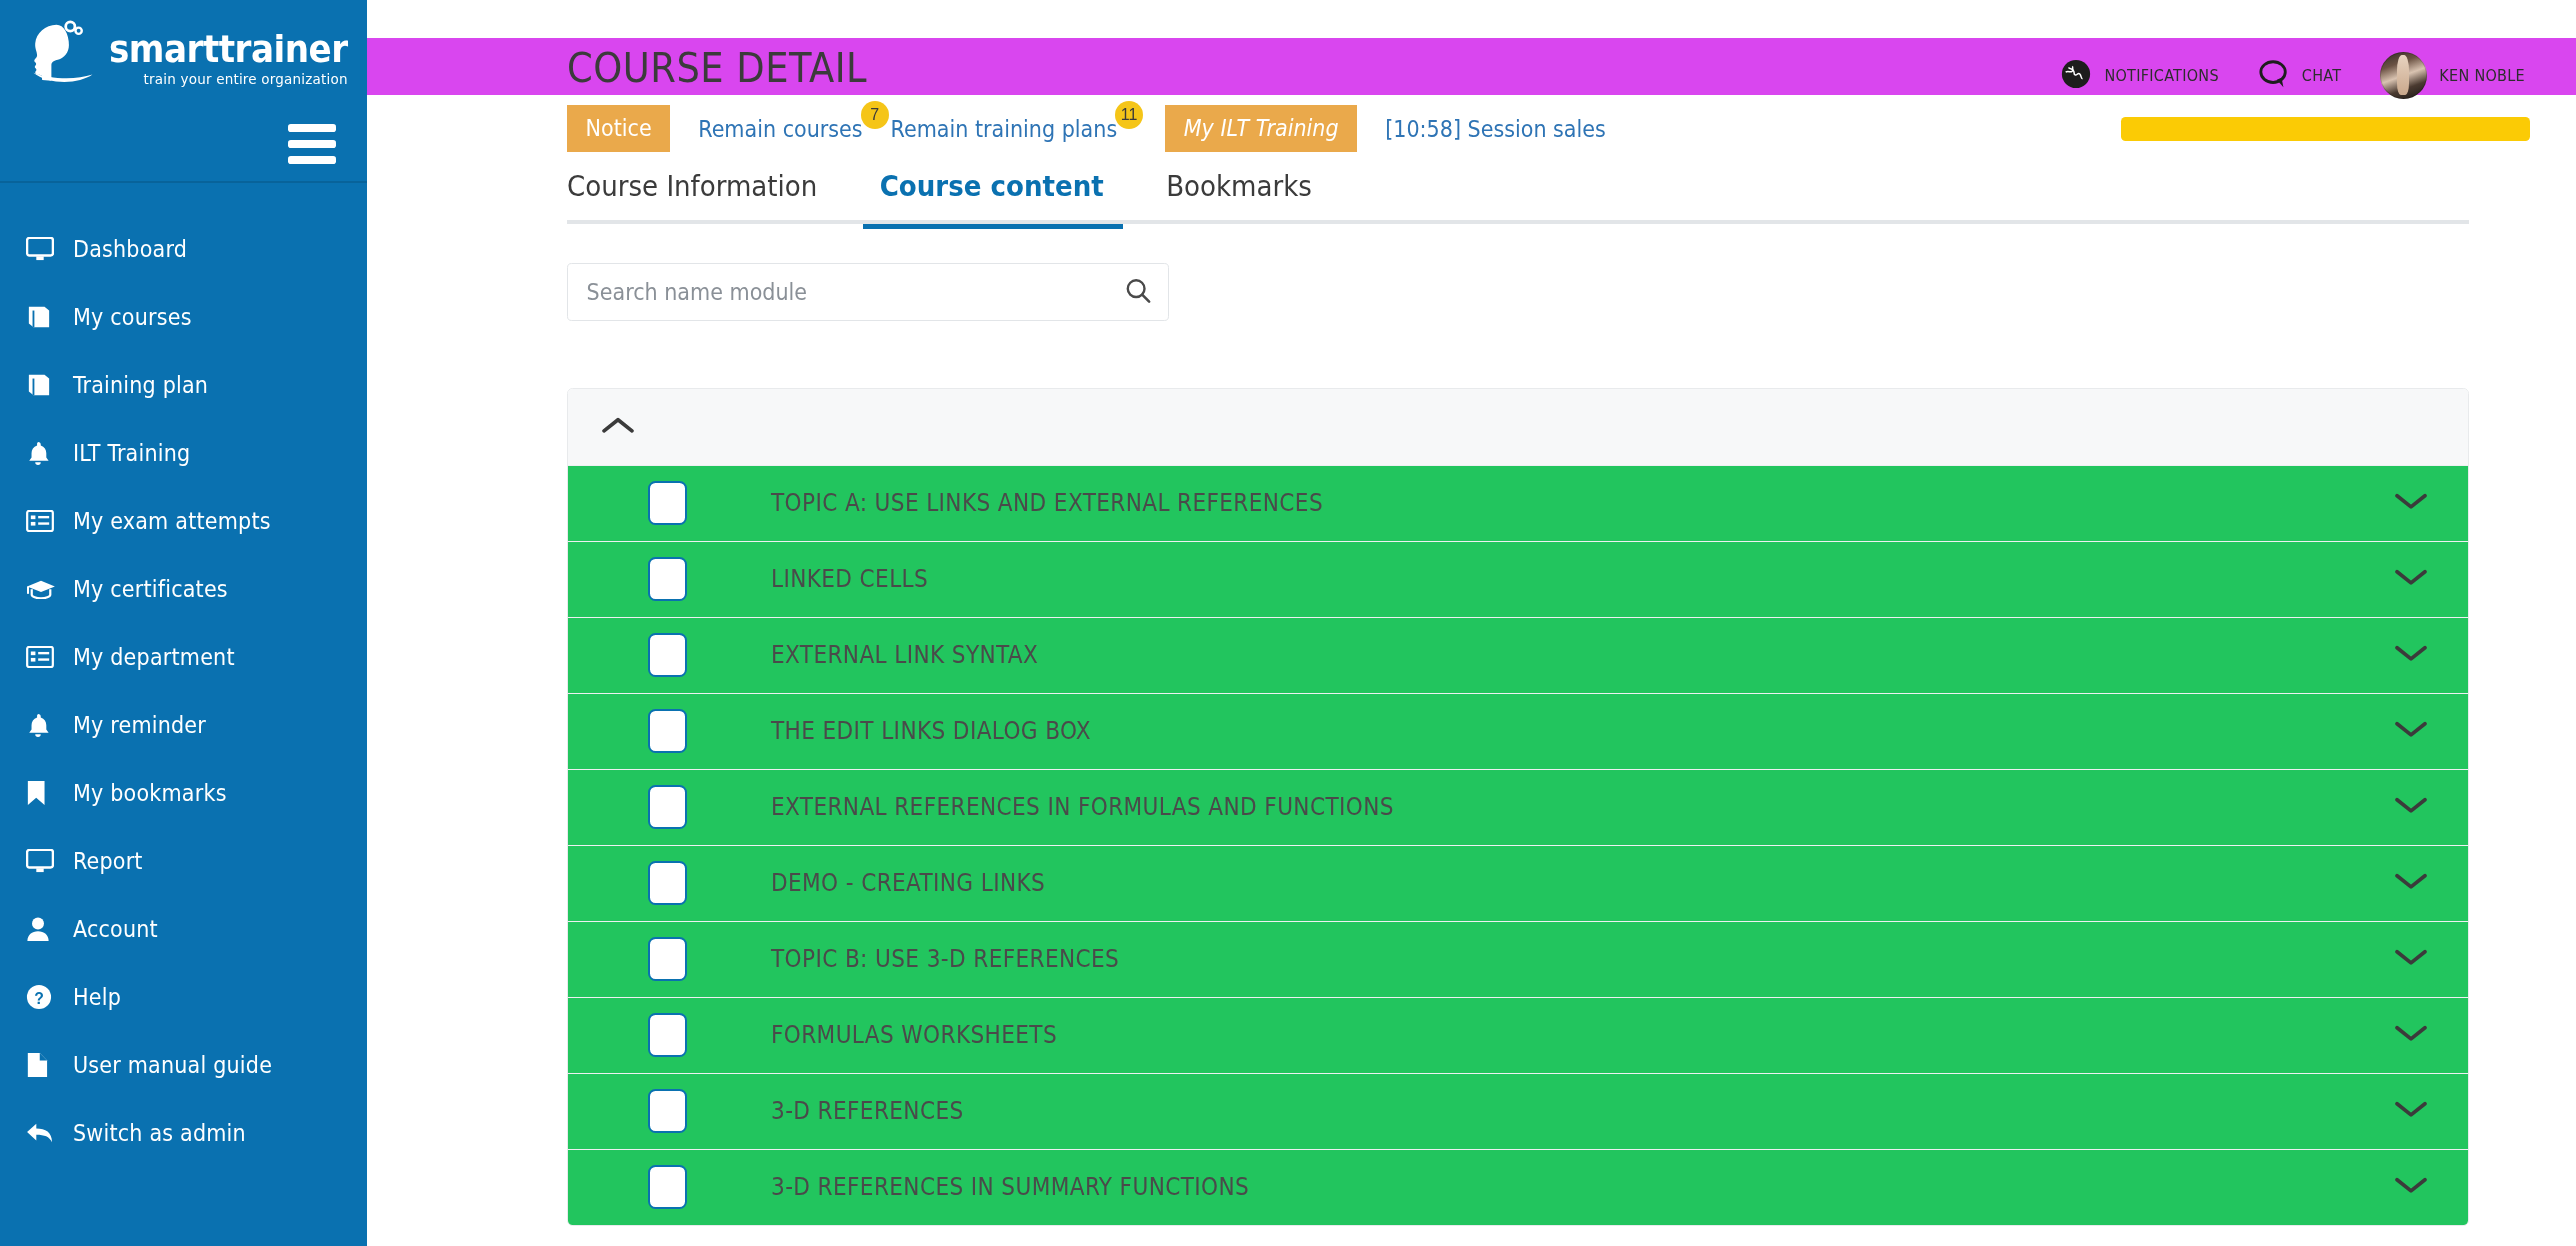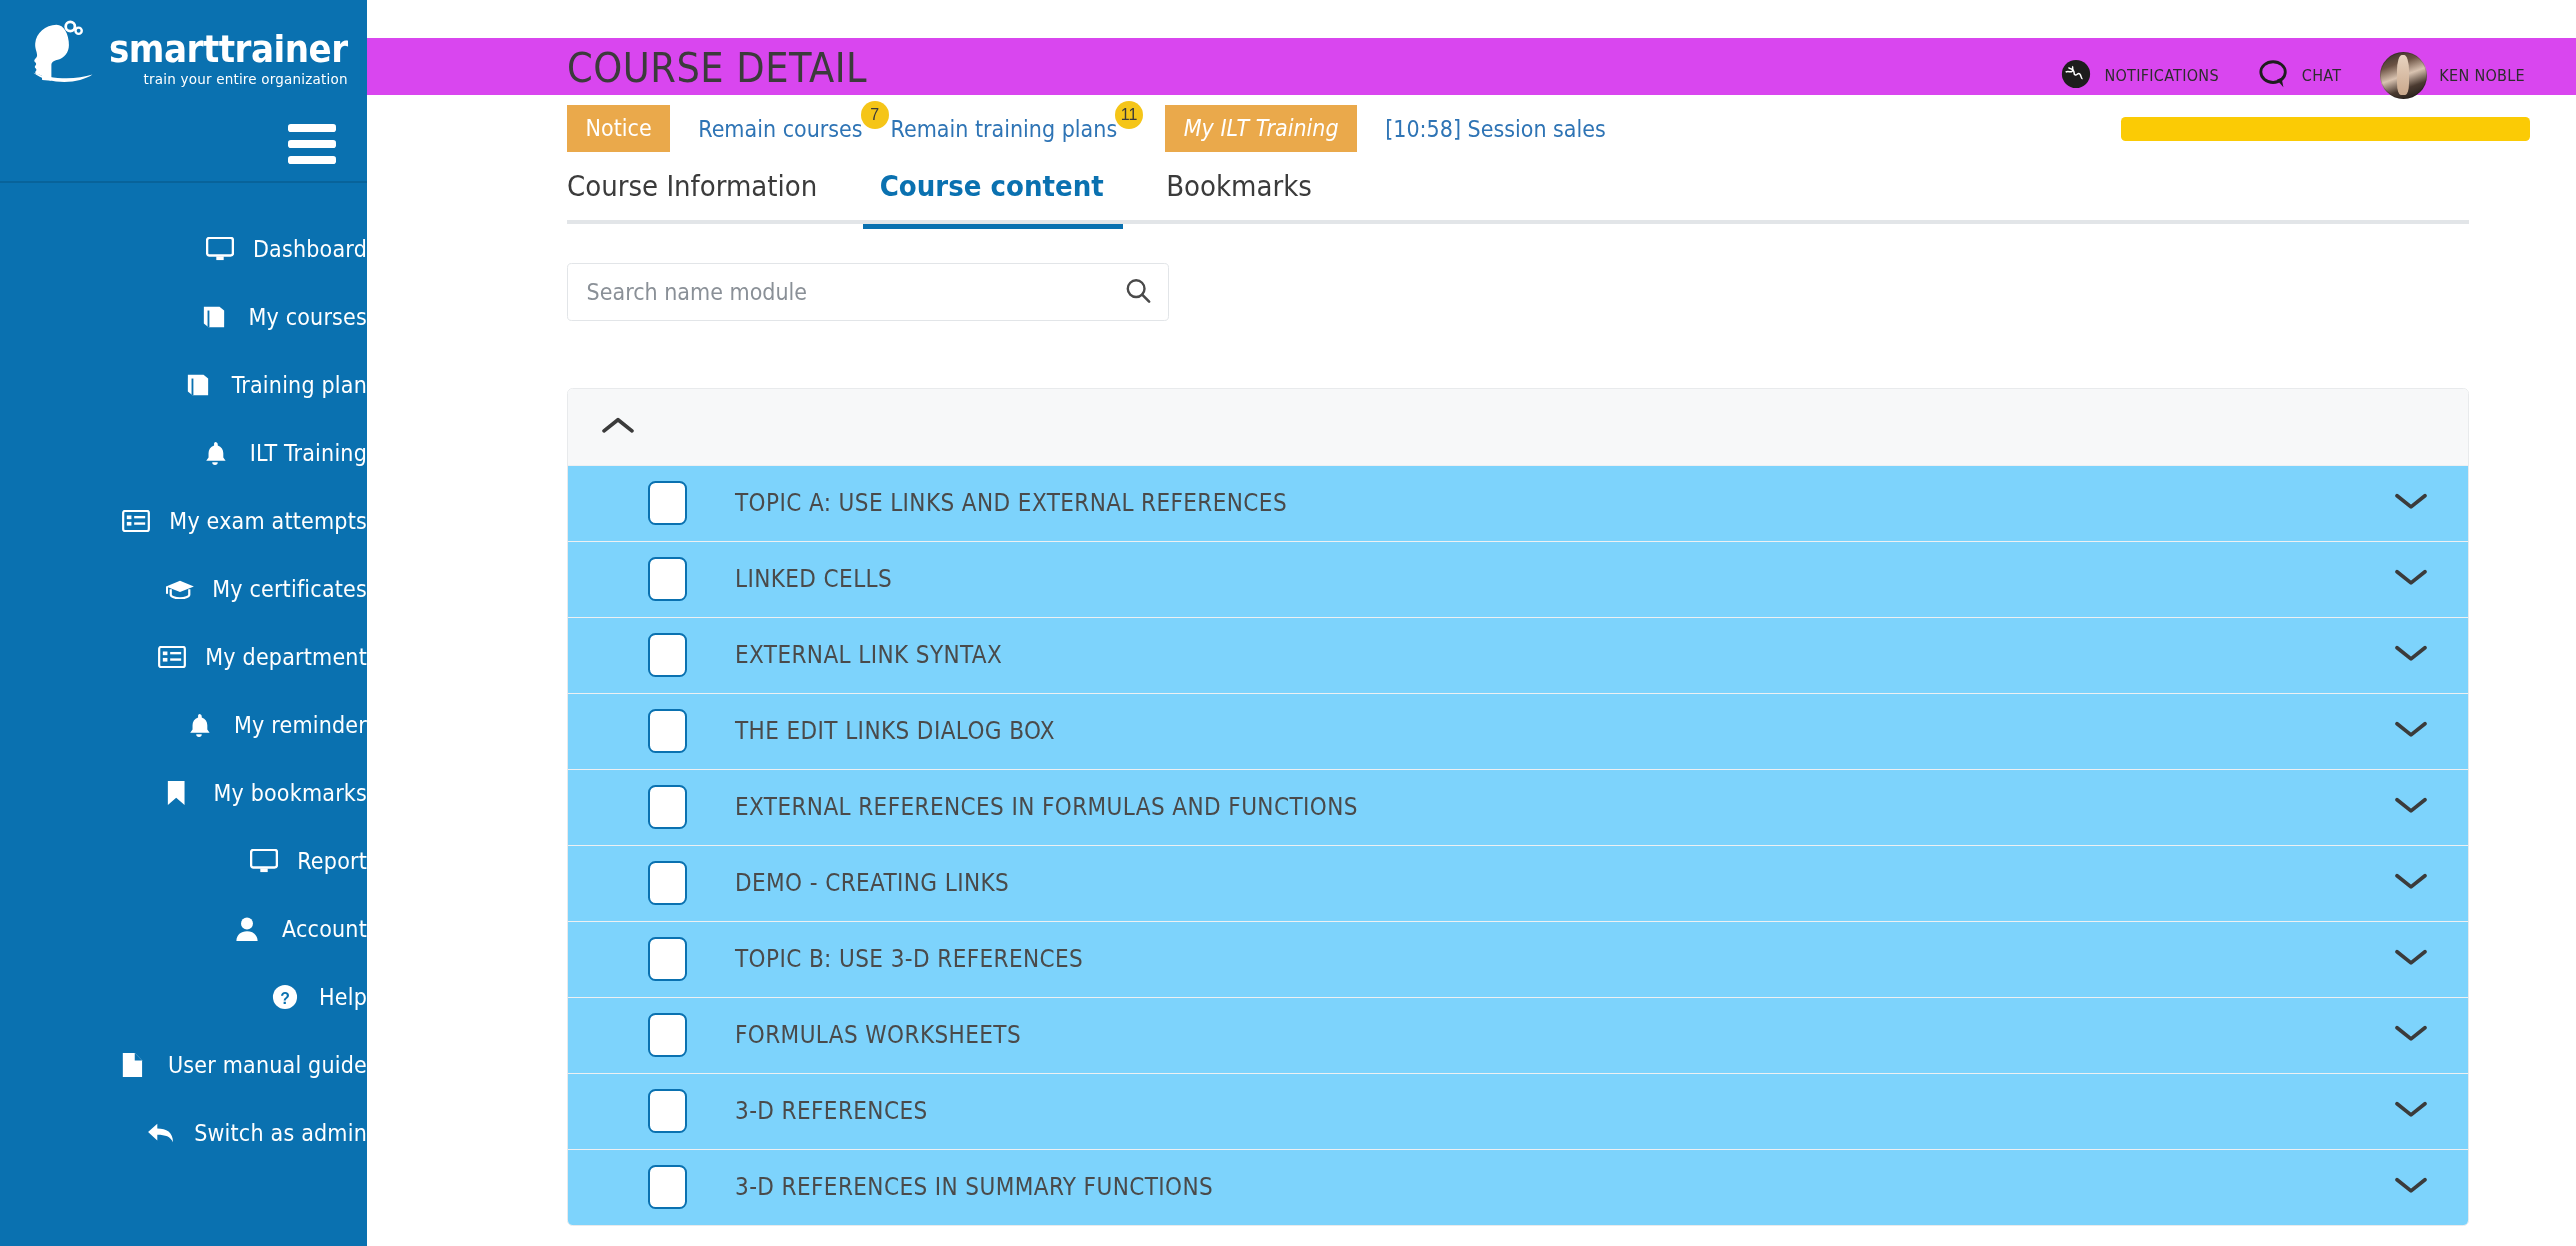--- a/index.html
+++ b/index.html
@@ -44,21 +44,20 @@
   #sidebar-divider {
     position: absolute; left: 0; top: 181px; width: 367px; height: 1.9px;
     background: rgba(0,0,0,0.12);
   }
   #nav { position: absolute; top: 215px; left: 0; width: 367px; }
   .nav-item {
     display: flex; align-items: center;
     height: 68px; padding-left: 26px;
     color: #ffffff; cursor: pointer;
     text-decoration: none;
-    justify-content: flex-end;
   }
   .nav-icon {
     width: 32px; height: 26px; flex: none;
     display: flex; align-items: center; justify-content: flex-start;
   }
   .nav-icon svg { display: block; }
   .nav-label {
     margin-left: 15px;
     font-size: 23px;
     font-family: "DejaVu Sans Condensed", "Liberation Sans Narrow", "Liberation Sans", sans-serif;
@@ -204,22 +203,23 @@
   #chapter-title {
     font-size: 25px; color: #4a4a4a; letter-spacing: 0.4px;
     font-family: "DejaVu Sans Condensed", "Liberation Sans Narrow", "Liberation Sans", sans-serif;
     flex: 1;
   }
   .module-row {
     height: 76px;
     display: flex; align-items: center;
     padding: 0 41px 0 0;
     border-top: 1.9px solid #eef0f2;
-    background: #7dd3fc;
+    background: #22c55e;
     cursor: pointer;
+    gap: 36px;
   }
   .module-check {
     width: 39px; height: 44px; flex: none;
     margin-left: 80px;
     border: 2.8px solid #0A71B0; border-radius: 7.4px;
     background: #ffffff; cursor: pointer;
   }
   .module-label {
     margin-left: 48px; flex: 1;
     font-size: 24px; color: #4a4a4a; letter-spacing: 0.4px;

